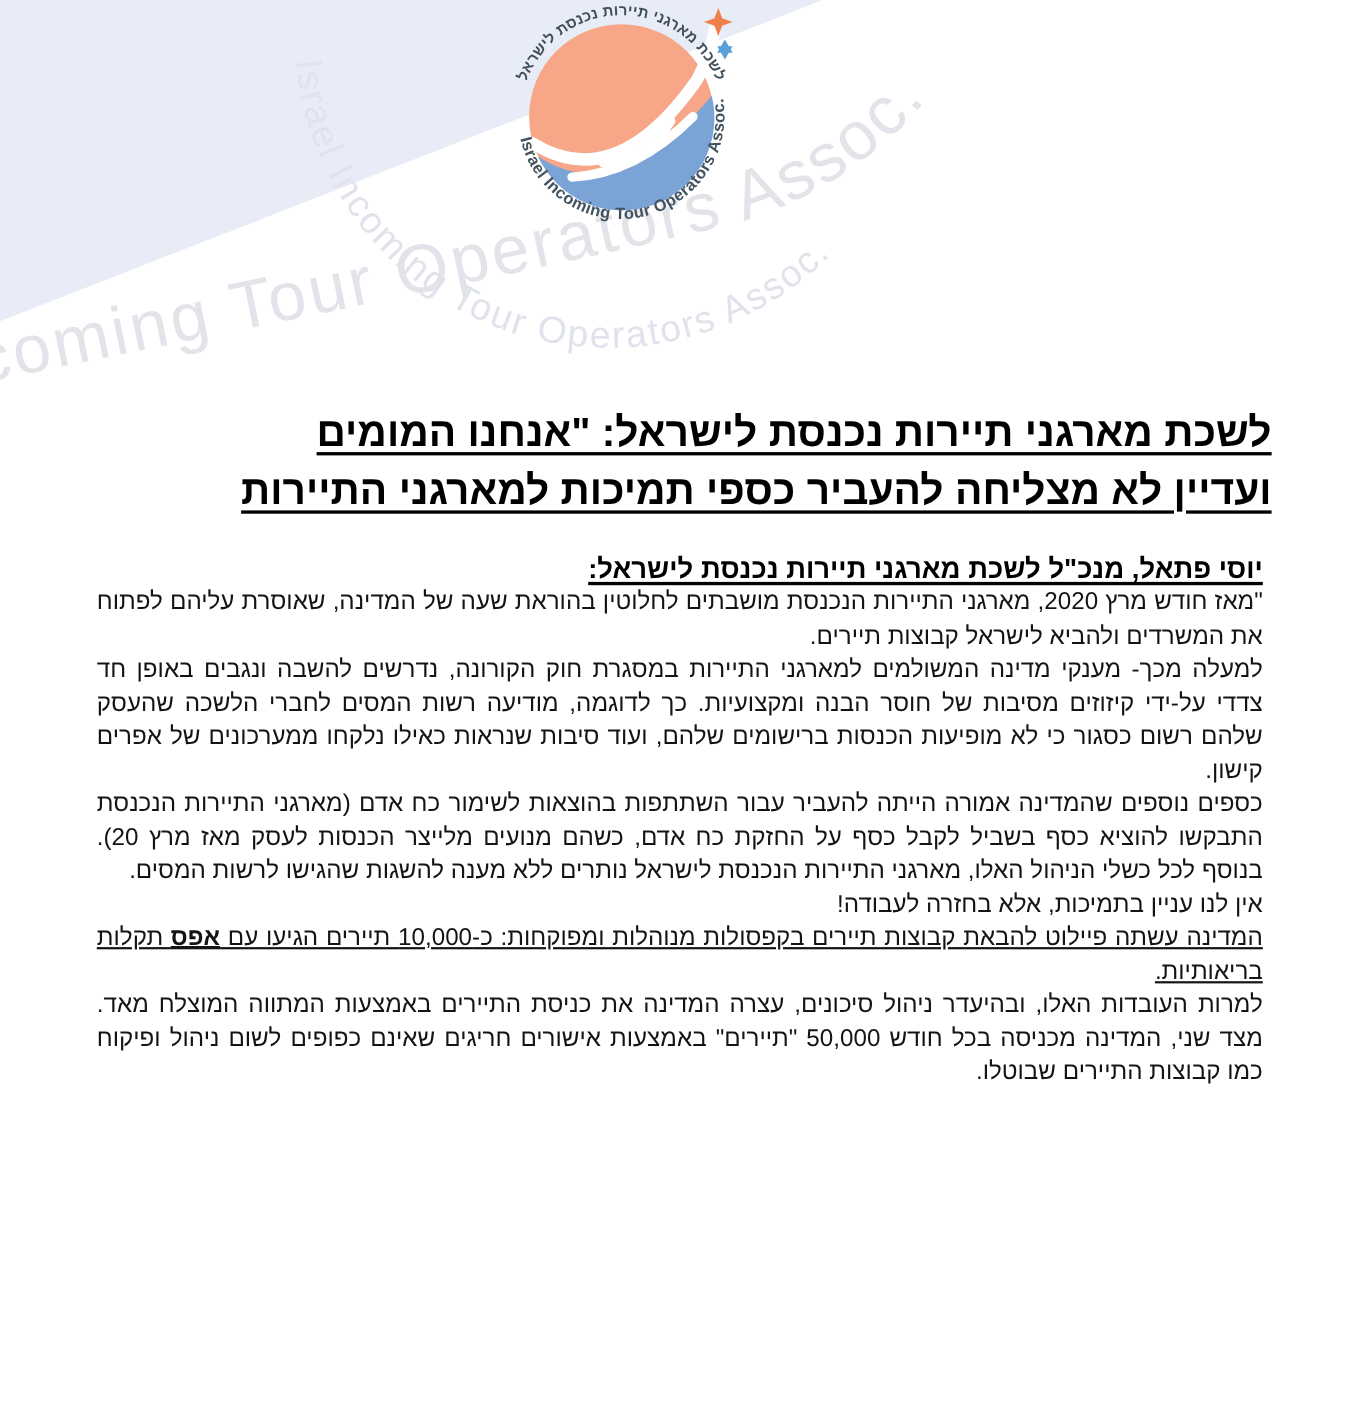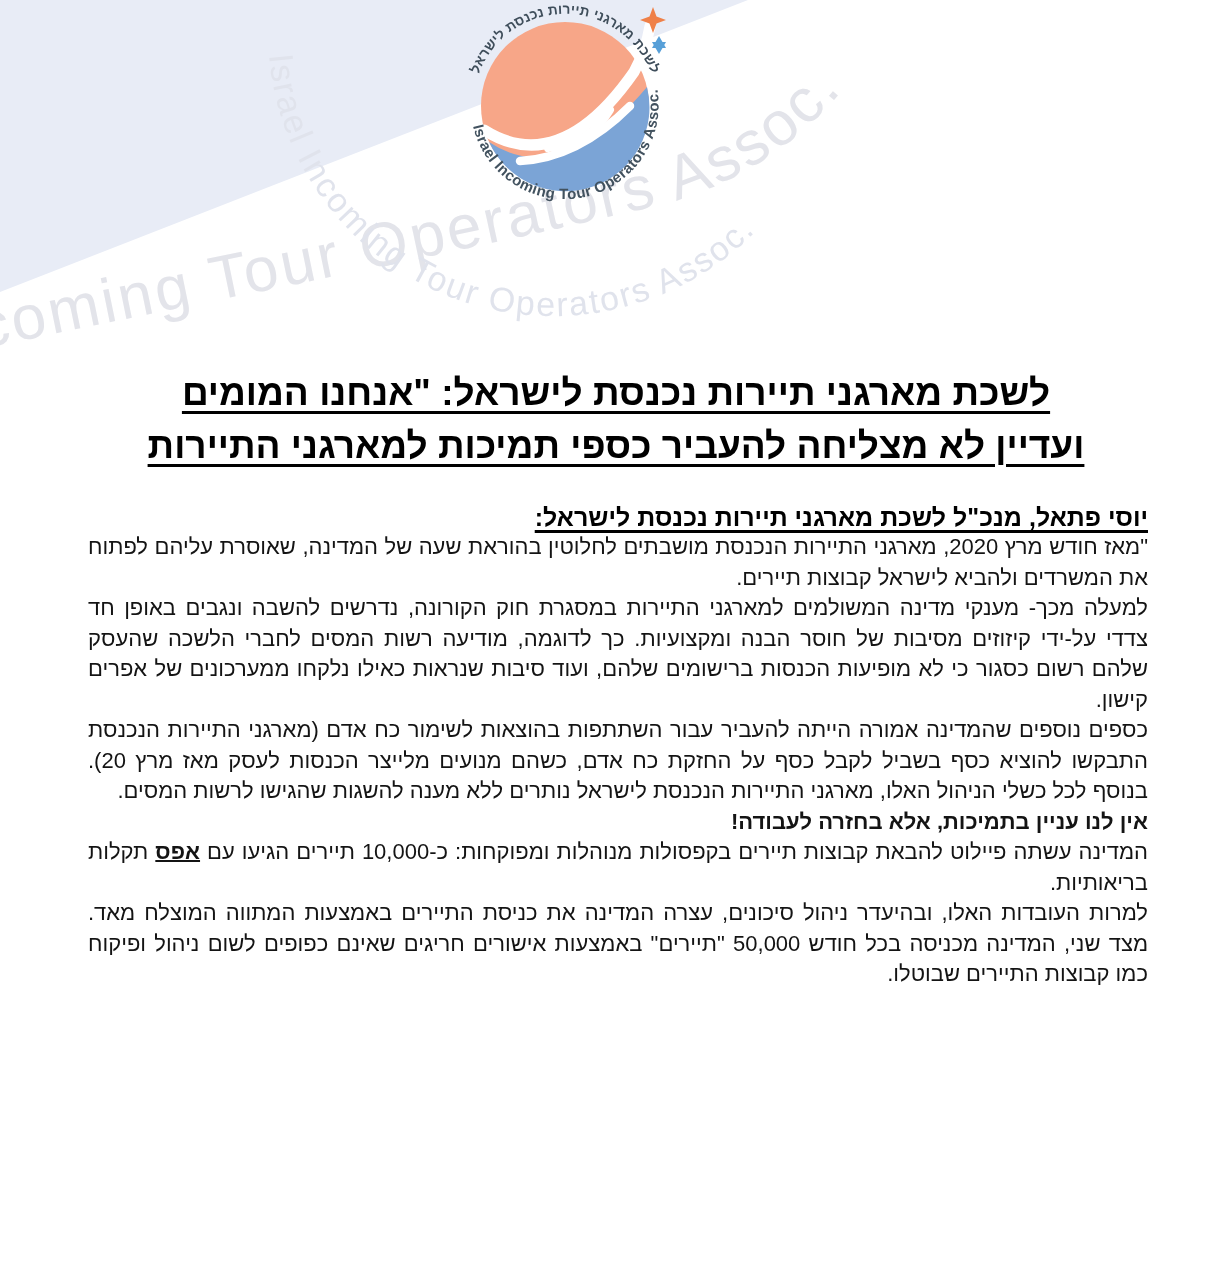--- a/index.html
+++ b/index.html
@@ -43,21 +43,20 @@
     fill: #42525f;
   }
   .content {
     position: absolute;
     top: 0; left: 0; right: 0;
     direction: rtl;
     color: #111111;
   }
   .headline {
     margin: 366px 76px 16px 76px;
-    text-align: center;
     font-size: 37px;
     line-height: 53px;
     font-weight: 700;
     color: #000000;
   }
   .headline .hl-line span {
     text-decoration: underline;
     text-decoration-thickness: 3px;
     text-underline-offset: 6px;
   }
@@ -77,22 +76,22 @@
     margin: 0 84px 0 88px;
     font-size: 22px;
     line-height: 30.5px;
     text-align: justify;
     color: #141414;
   }
   .body-text p { margin: 0; }
   .p1 { margin-top: 8px; }
   .p2 { margin-top: 0; }
   .p3 { margin-top: 2px; }
-  .callout { margin-top: 16px; font-weight: bold; }
-  .p5 { margin-top: 20px; }
+  .callout { margin-top: 16px; }
+  .p5 { margin-top: 20px; text-decoration: underline; }
   .p6 { margin-top: 0; }
   .p7 { margin-top: 30px; }
   .emph {
     font-weight: 700;
     text-decoration: underline;
     text-decoration-thickness: 2px;
   }
 </style>
 </head>
 <body>

